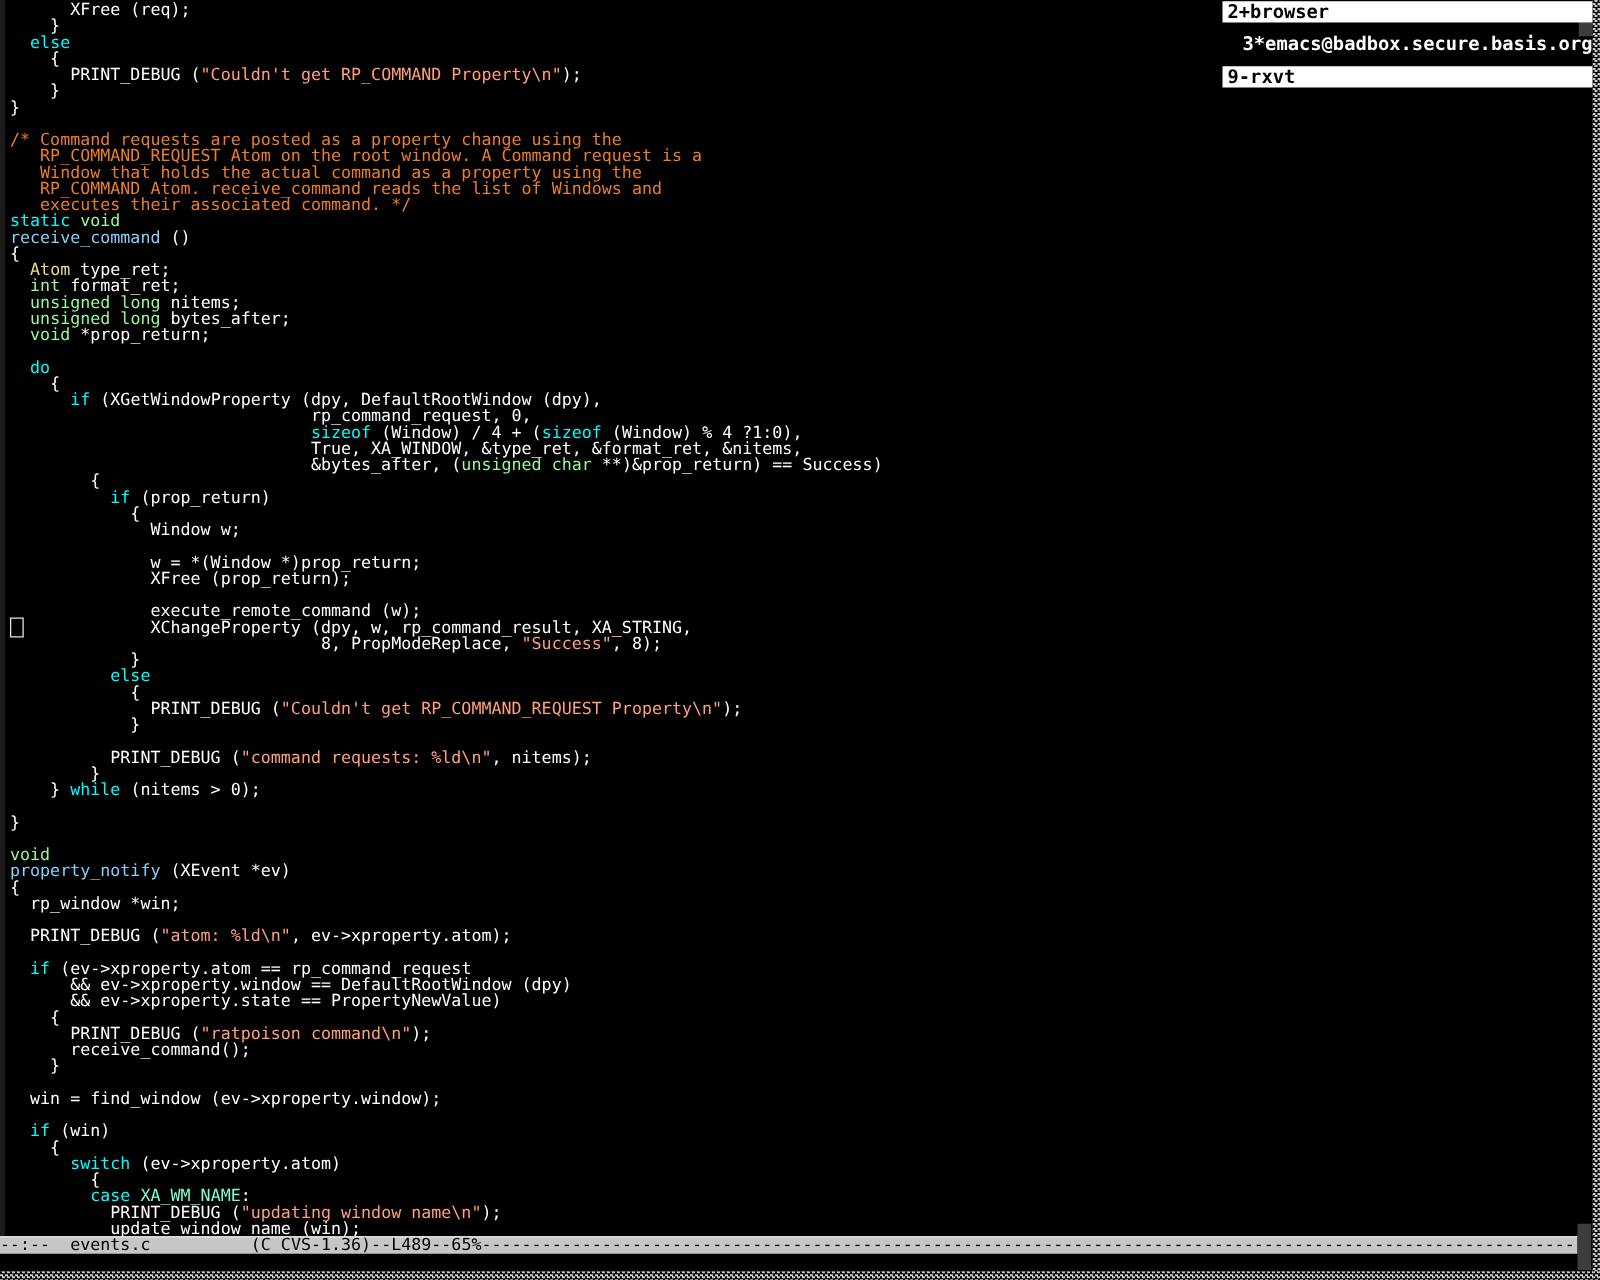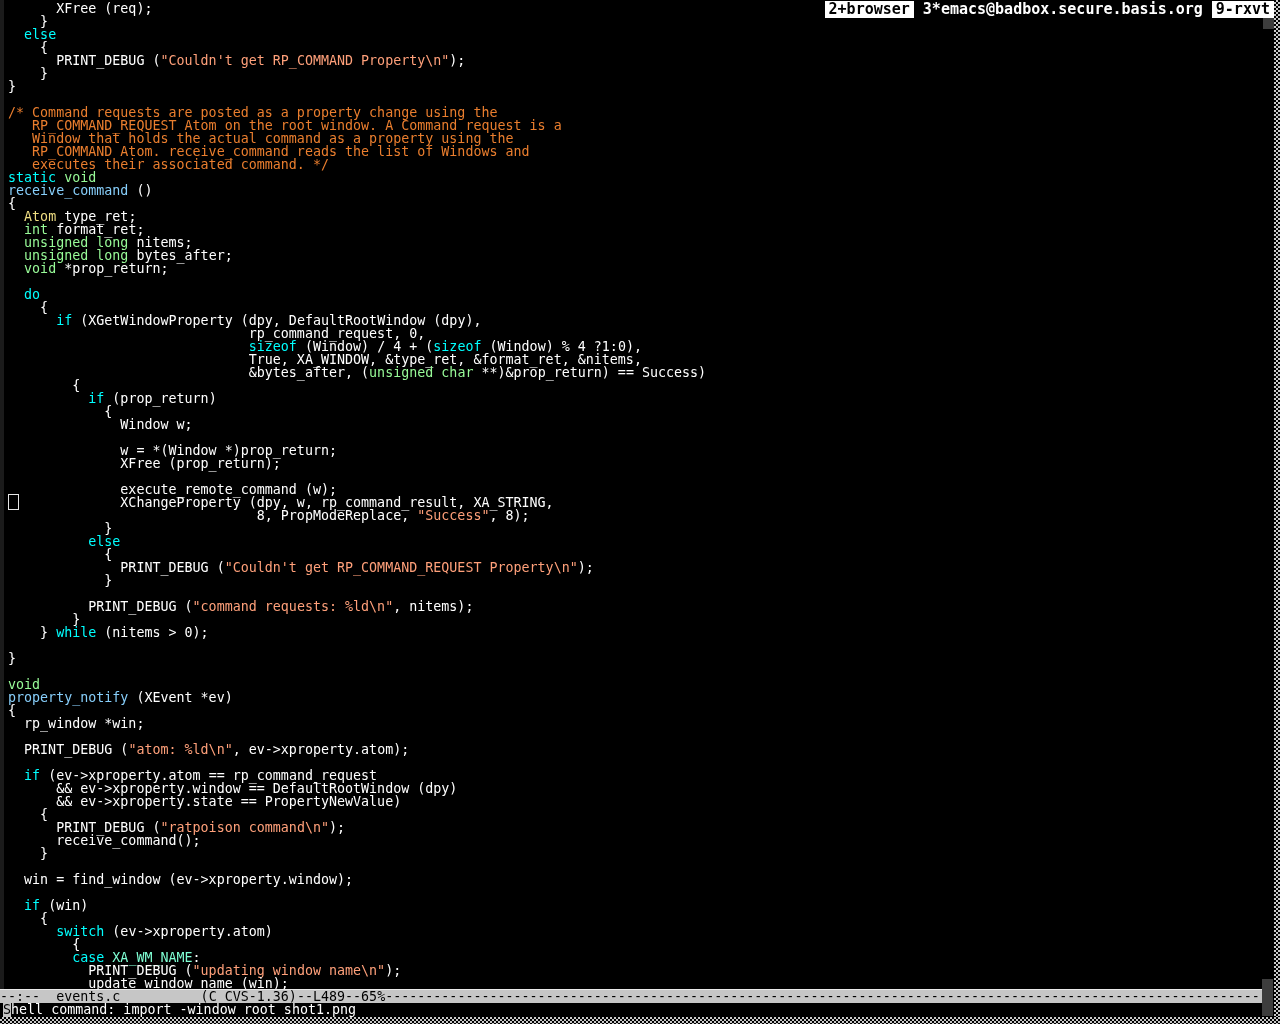--- a/index.html
+++ b/index.html
@@ -33,25 +33,25 @@
   .tok-c{color:var(--comment);}
   .tok-r{color:var(--constant);}
   
   .hollow-cursor{
     position:absolute;left:8px;top:494px;width:9px;height:14px;
     border:1px solid #e6e6e6;z-index:2;
   }
   
   .winbar{
     position:absolute;top:1px;right:6px;display:flex;gap:9px;
-    font-size:15px;font-weight:bold;line-height:17px;z-index:5;
+    font-size:15px;font-weight:bold;line-height:17px;z-index:5;flex-direction:column;
   }
   .winbar .item{height:17px;padding:0 4px;white-space:pre;}
   .winbar .item.boxed{background:#ffffff;color:#000000;}
-  .winbar .item.plain{background:transparent;color:#ffffff;padding:0;}
+  .winbar .item.plain{background:transparent;color:#ffffff;padding:0;margin-left:16px;}
   
   .notch{position:absolute;background:#3d3d3d;z-index:4;}
   .notch.top{left:1263px;top:18px;width:11px;height:11px;}
   .notch.bottom{left:1262px;top:979px;width:11px;height:37px;}
   
   .modeline{
     position:absolute;left:0;top:989px;width:1262px;height:14px;
     background:#c6c6c6;border-top:1px solid #e9e9e9;box-sizing:border-box;
     color:#000;font-size:13.33px;line-height:13px;white-space:pre;
     overflow:hidden;z-index:3;
@@ -76,19 +76,18 @@
       <span class="item boxed">2+browser</span>
       <span class="item plain">3*emacs@badbox.secure.basis.org</span>
       <span class="item boxed">9-rxvt</span>
     </div>
 
   <div class="notch top"></div>
   <div class="notch bottom"></div>
 
   <div class="modeline"><span>--:--  events.c          (C CVS-1.36)--L489--65%----------------------------------------------------------------------------------------------------------------</span></div>
 
-  <div class="minibuffer"><span class="mb-cursor">S</span><span>hell command: import -window root shot1.png</span></div>
 
   <div class="left-border"></div>
   <div class="stipple right"></div>
   <div class="stipple bottom"></div>
 
 </div>
 
 </body></html>

